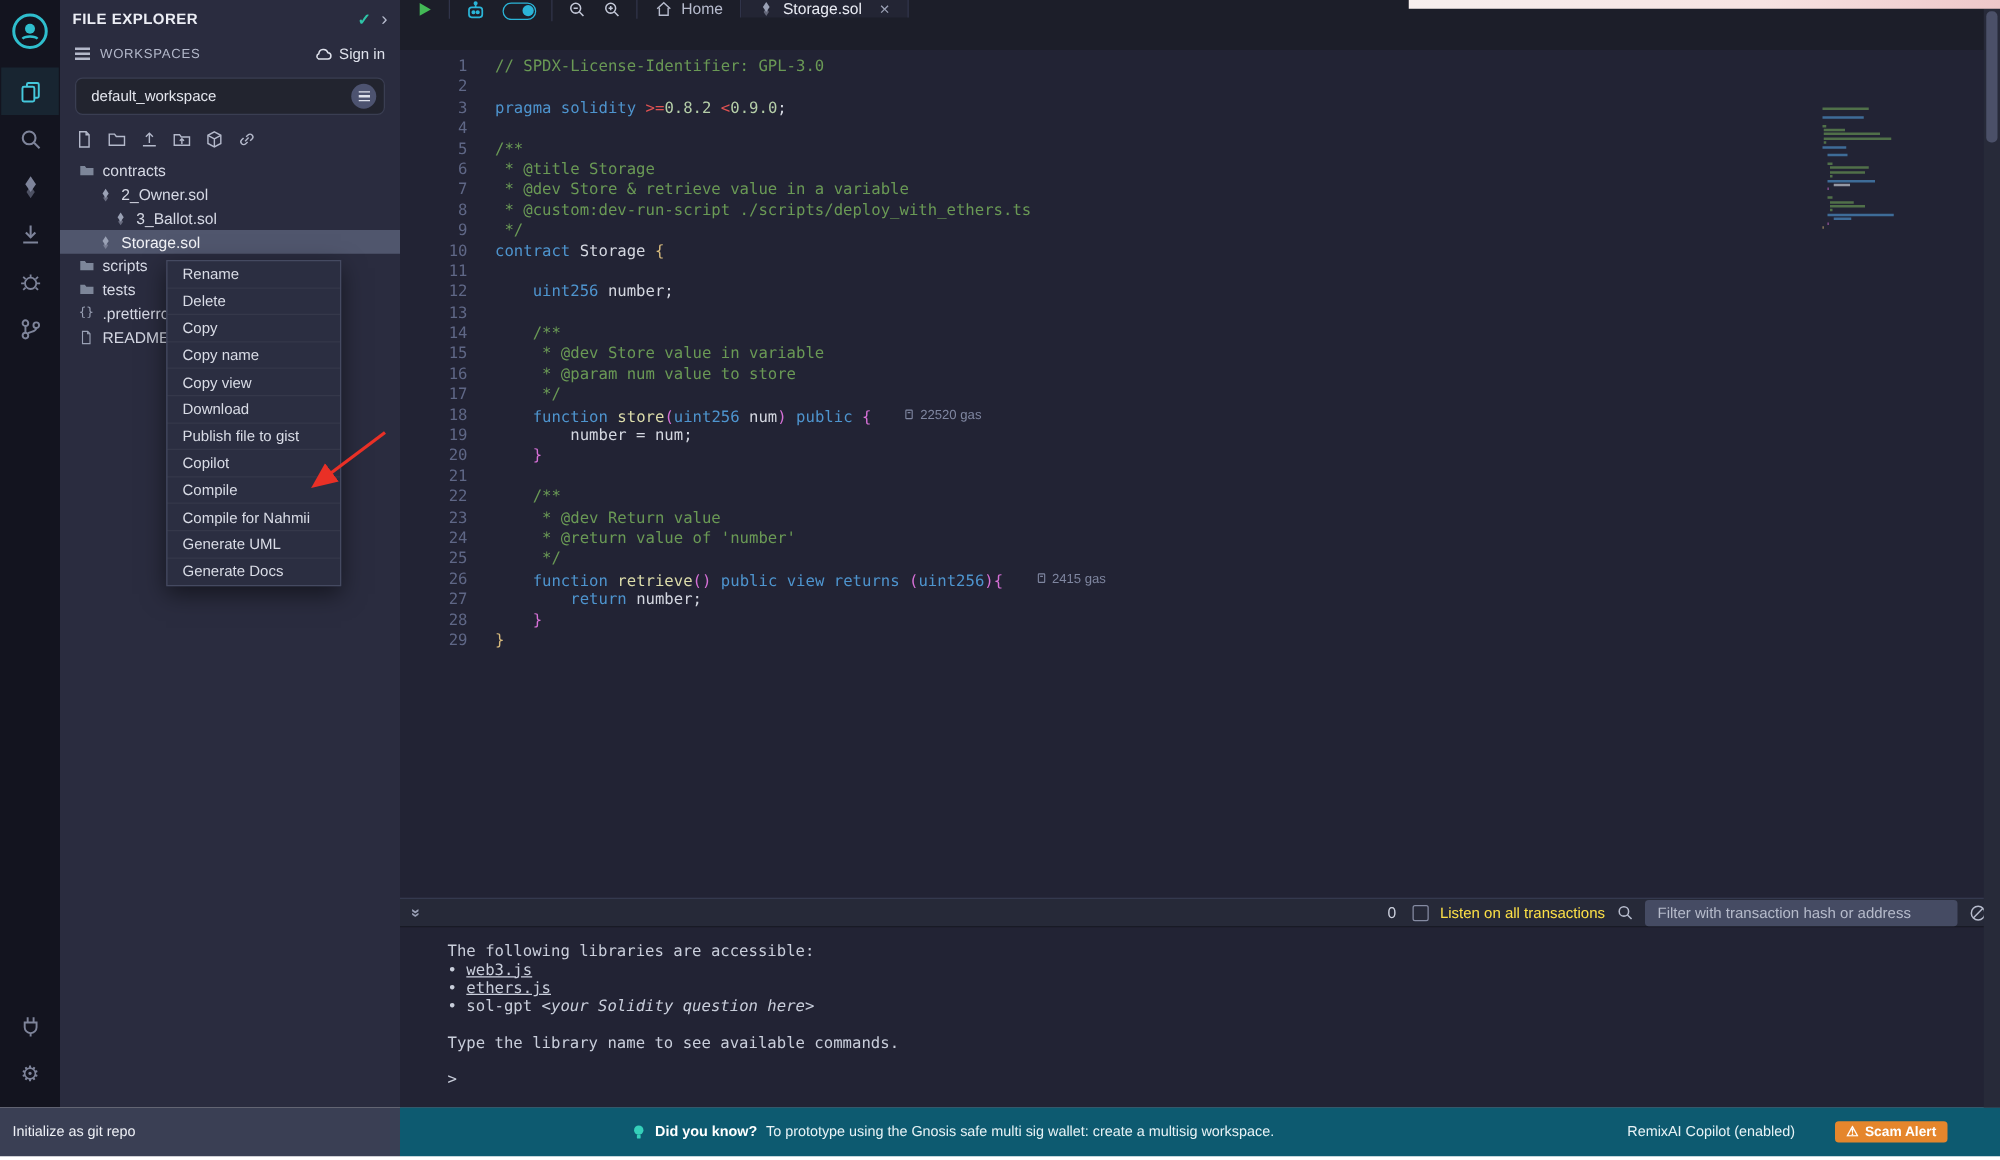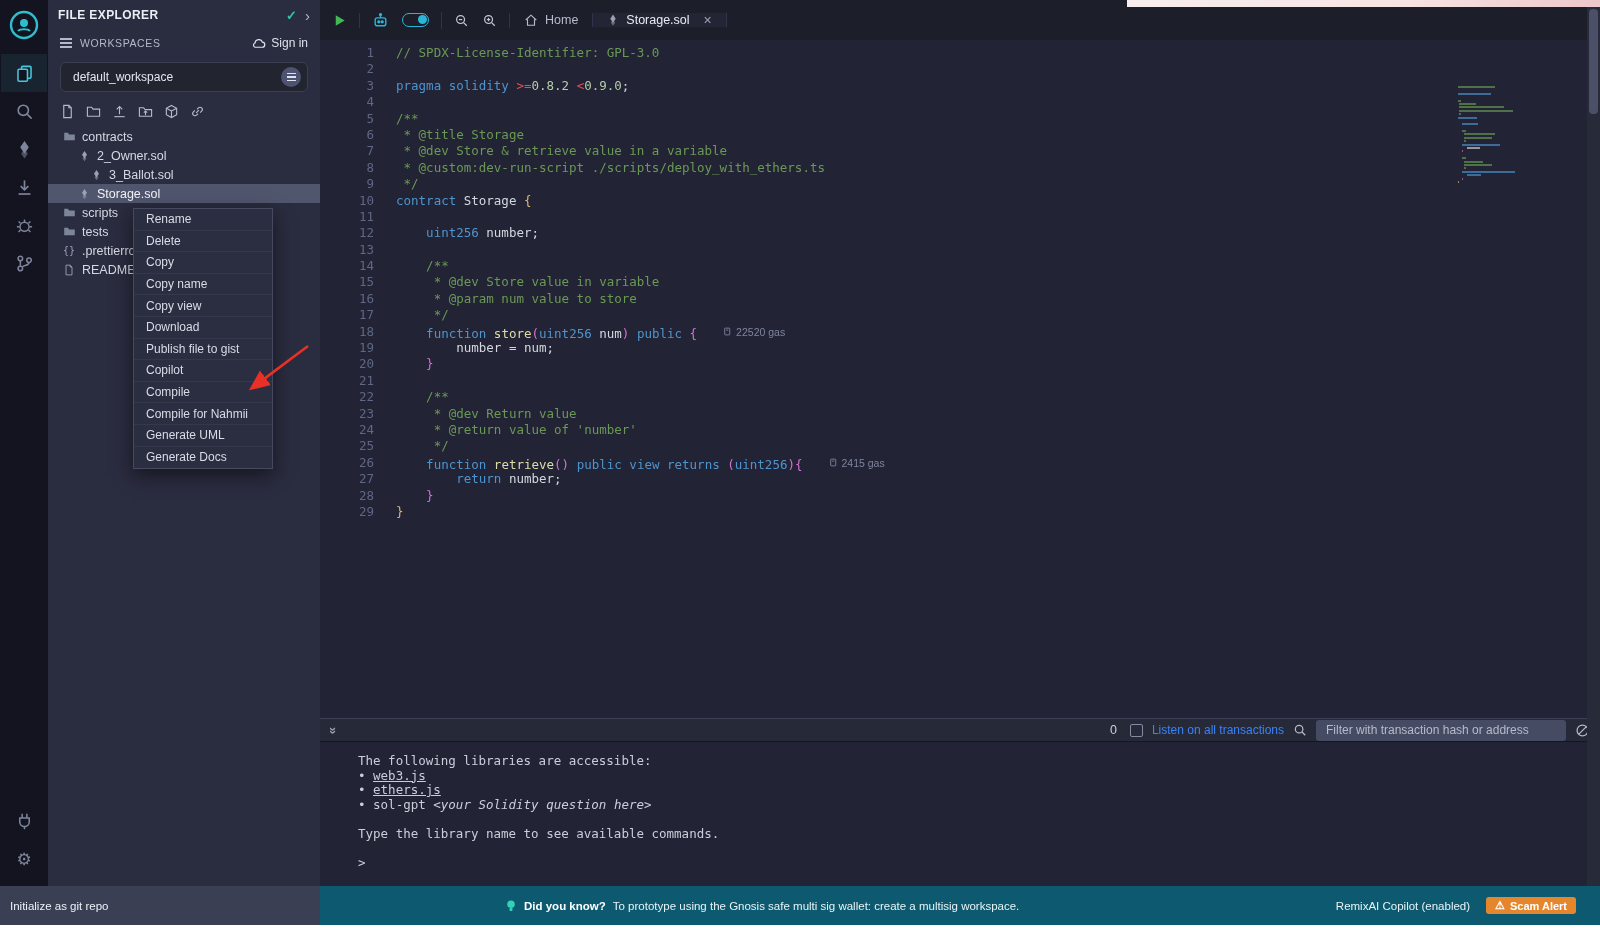--- a/index.html
+++ b/index.html
@@ -37,21 +37,21 @@
 .ic{display:inline-flex;width:14px;justify-content:center;flex-shrink:0}
 .brace-ic{font:10px "DejaVu Sans Mono",monospace;color:#9aa1b5}
 
 .ctx-menu{position:absolute;left:85px;top:208px;width:140px;background:#2b2e41;border:1px solid #454a61;box-shadow:0 6px 18px rgba(0,0,0,.5);z-index:40}
 .ctx-item{height:21.6px;display:flex;align-items:center;padding:0 12px;font-size:12px;color:#d9dce6;border-bottom:1px solid rgba(255,255,255,.05);cursor:pointer}
 .ctx-item:last-child{border-bottom:none}
 .red-arrow{position:absolute;left:190px;top:336px;z-index:50;pointer-events:none}
 
 
 .main{flex:1;display:flex;flex-direction:column;background:#222334;min-width:0;position:relative}
-.tabbar{height:40px;background:#1c1e29;display:flex;align-items:center;flex-shrink:0}
+.tabbar{height:40px;background:#1c1e29;display:flex;align-items:flex-start;flex-shrink:0}
 .tb-controls{display:flex;align-items:center;padding:0 12px;gap:13px;border-right:1px solid #30344a}
 .toggle{width:27px;height:14px;border:1.5px solid #2bb5d8;border-radius:8px;position:relative}
 .toggle .knob{position:absolute;right:1.5px;top:1.2px;width:9px;height:9px;border-radius:50%;background:#2bb5d8}
 .tab{display:flex;align-items:center;gap:7px;padding:0 14px;font-size:12.5px;color:#b6bbcd;border-right:1px solid #30344a;cursor:pointer}
 .tab.active{background:#232534;color:#e9ebf3}
 .tab .close{margin-left:7px;color:#9aa0b4;font-size:14px;line-height:1}
 .ctl{color:#c3c8d8;display:inline-flex}
 
 
 .editor{flex:1;display:flex;background:#222334;position:relative;overflow:hidden;font:12.5px/16.4px "DejaVu Sans Mono","Liberation Mono",monospace}
@@ -62,35 +62,35 @@
 .gas-badge{display:inline-flex;align-items:center;gap:4px;margin-left:26px;color:#7f86a0;font-size:10.5px;font-family:"Liberation Sans",sans-serif}
 .minimap{position:absolute;top:46px;right:82px;width:60px}
 .mm-line{height:2px;margin-bottom:1.4px;opacity:.65}
 
 
 .term-bar{height:24px;background:#262938;border-top:1px solid #3a3f55;border-bottom:1px solid #14161f;display:flex;align-items:center;padding:0 10px;gap:9px;flex-shrink:0}
 .dbl-chev{transform:rotate(90deg);color:#9aa0b6;font-weight:700;font-size:13px;cursor:pointer}
 .tb-sp{flex:1}
 .pending{color:#ccd0dd;font-size:12.5px;margin-right:4px}
 .chk{width:13px;height:13px;border:1px solid #858ba2;border-radius:2px;cursor:pointer}
-.listen{font-size:12px;color:#3b82f6}
+.listen{font-size:12px;color:#fde047}
 .filter-input{width:250px;height:21px;background:#454b63;border:none;border-radius:3px;padding:0 10px;font-size:12px;color:#ffffff;outline:none}
 .filter-input::placeholder{color:#b6bbcb}
 .terminal{height:144px;padding:12px 0 0 38px;font:12.5px/14.6px "DejaVu Sans Mono","Liberation Mono",monospace;color:#c9cedb;background:#222334;flex-shrink:0;white-space:pre}
 .term-line{min-height:14.6px}
 .term-link{text-decoration:underline;cursor:pointer}
 .term-italic{font-style:italic}
 
 
 .statusbar{height:39px;display:flex}
 .sb-left{width:320px;background:#3a3f54;display:flex;align-items:center;padding:0 10px;font-size:11.5px;color:#eef0f6;flex-shrink:0}
 .sb-main{flex:1;background:#0d5a70;position:relative;display:flex;align-items:center;color:#e8f3f6;font-size:11.5px}
 .sb-tip{position:absolute;left:185px;display:flex;align-items:center;gap:7px;white-space:nowrap}
 .sb-tip b{color:#fff}
-.sb-right{margin-left:auto;display:flex;align-items:center;gap:16px;padding-right:24px}
+.sb-right{margin-left:auto;display:flex;align-items:center;gap:32px;padding-right:42px}
 .scam-btn{background:#e5862c;color:#fff;font-size:11px;font-weight:700;height:17px;display:flex;align-items:center;gap:5px;padding:0 9px;border-radius:3px;cursor:pointer}
 .bottom-white{height:18px;background:#fff}
 
 
 .top-strip{position:absolute;top:0;left:1127px;width:473px;height:7px;background:linear-gradient(90deg,#f7efee,#f7e3e2 60%,#eec7c9);z-index:60}
 .page-scroll{position:absolute;top:7px;right:0;width:13px;height:879px;background:#272a39;z-index:55}
 .page-scroll .thumb{position:absolute;top:2px;left:2px;width:9px;height:105px;background:#4b5068;border-radius:4px}
 </style>
 </head>
 <body>

